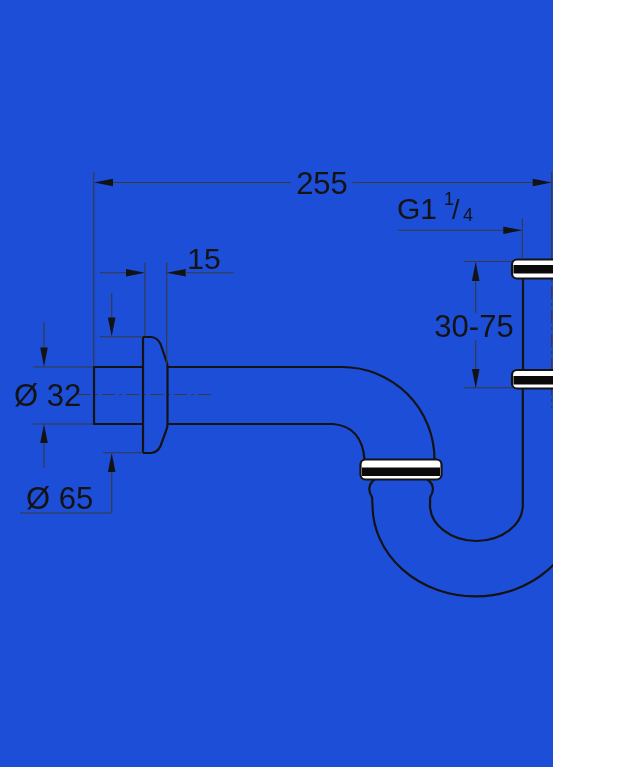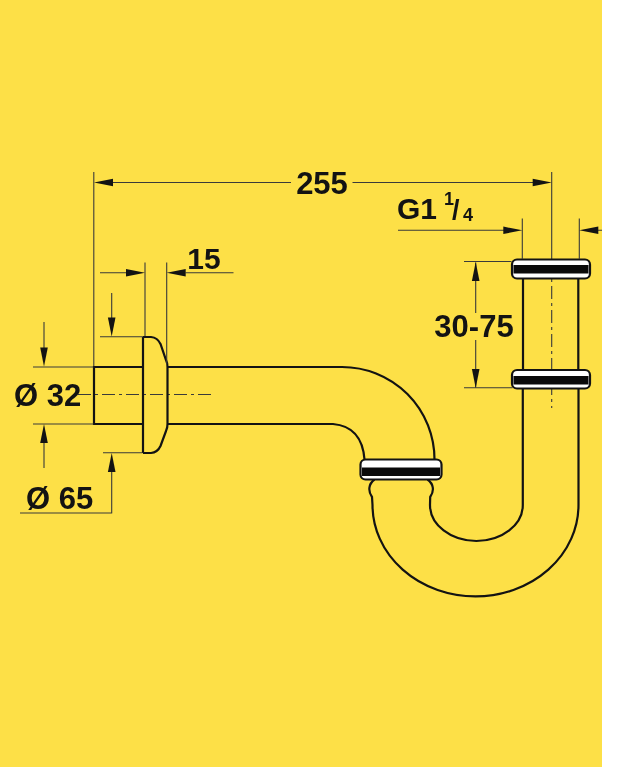--- a/index.html
+++ b/index.html
@@ -1,16 +1,16 @@
 <!DOCTYPE html>
 <html><head>
 <meta charset="utf-8">
 <style>
   html,body{margin:0;padding:0;background:#ffffff;}
-  .sheet{position:relative;width:602px;height:767px;background:#fde047;overflow:hidden;font-weight:bold;}
+  .sheet{position:relative;width:553px;height:767px;background:#1d4ed8;overflow:hidden;}
   svg{display:block;}
   text{font-family:"Liberation Sans","DejaVu Sans",sans-serif;fill:#131313;}
   .t-main{font-size:31px;}
   .t-15{font-size:30px;}
   .t-g1{font-size:30px;}
   .t-small{font-size:18px;}
   .t-slash{font-size:27px;}
   .obj{stroke:#131313;stroke-width:2.2;fill:none;stroke-linecap:butt;}
   .dim{stroke:#3a3a3a;stroke-width:1.1;fill:none;}
   .cl{stroke:#3a3a3a;stroke-width:1.1;fill:none;stroke-dasharray:13 4 3 4;}

